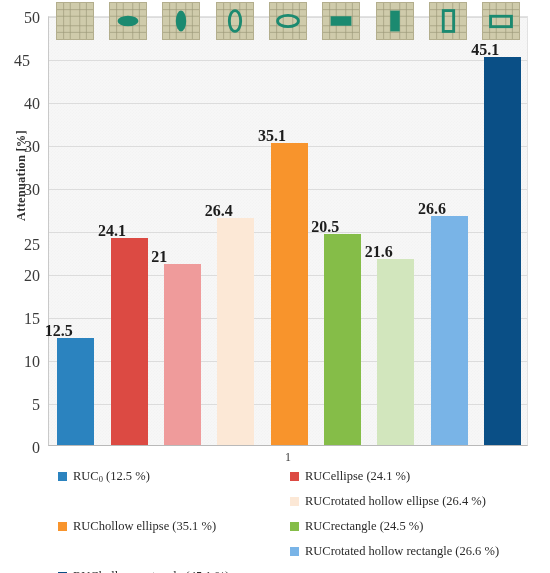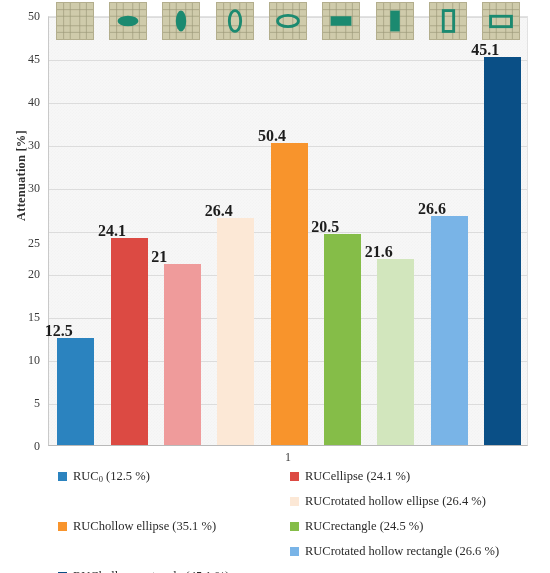--- a/index.html
+++ b/index.html
@@ -46,21 +46,21 @@
     position: absolute;
     left: 0; right: 0;
     height: 1px;
     background: #dcdcdc;
   }
 
   
   .ytick {
     position: absolute;
     right: 506px;          
-    font-size: 12px;
+    font-size: 16px;
     color: #3a3a3a;
     text-align: right;
     width: 34px;
     line-height: 1;
   }
   #yaxis-title {
     position: absolute;
     left: -44px;
     top: 168px;
     width: 130px;
@@ -146,21 +146,21 @@
     top: 2px;
   }
 </style>
 </head>
 <body>
 
 <div id="root">
 
   <div id="yticks">
       <div class="ytick" style="position: absolute; left: 4px; width: 36px; text-align: right; top: 10px;">50</div>
-      <div class="ytick" style="position: absolute; left: 4px; width: 36px; text-align: right; top: 53px;">45</div>
+      <div class="ytick" style="position: absolute; left: 4px; width: 36px; text-align: center; top: 53px;">45</div>
       <div class="ytick" style="position: absolute; left: 4px; width: 36px; text-align: right; top: 96px;">40</div>
       <div class="ytick" style="position: absolute; left: 4px; width: 36px; text-align: right; top: 139px;">30</div>
       <div class="ytick" style="position: absolute; left: 4px; width: 36px; text-align: right; top: 182px;">30</div>
       <div class="ytick" style="position: absolute; left: 4px; width: 36px; text-align: right; top: 225px; margin-top: 12px;">25</div>
       <div class="ytick" style="position: absolute; left: 4px; width: 36px; text-align: right; top: 268px;">20</div>
       <div class="ytick" style="position: absolute; left: 4px; width: 36px; text-align: right; top: 311px;">15</div>
       <div class="ytick" style="position: absolute; left: 4px; width: 36px; text-align: right; top: 354px;">10</div>
       <div class="ytick" style="position: absolute; left: 4px; width: 36px; text-align: right; top: 397px;">5</div>
       <div class="ytick" style="position: absolute; left: 4px; width: 36px; text-align: right; top: 440px;">0</div>
     </div>
@@ -192,21 +192,21 @@
         <div class="bar" title="RUCrotated hollow rectangle" style="left: 381.5px; width: 37px; height: 228.76px; background: rgb(121, 180, 231);"></div>
         <div class="bar" title="RUChollow rectangle" style="left: 434.833px; width: 37px; height: 387.86px; background: rgb(10, 79, 134);"></div>
       </div>
   </div>
 
   <div id="value-labels">
       <div class="bar-value" style="left: 44.6667px; width: 60px; top: 321.5px;">12.5</div>
       <div class="bar-value" style="left: 98px; width: 60px; top: 221.74px;">24.1</div>
       <div class="bar-value" style="left: 151.333px; width: 60px; top: 248.4px;">21</div>
       <div class="bar-value" style="left: 204.667px; width: 60px; top: 201.96px;">26.4</div>
-      <div class="bar-value" style="left: 258px; width: 60px; top: 127.14px;">50.4</div>
+      <div class="bar-value" style="left: 258px; width: 60px; top: 127.14px;">35.1</div>
       <div class="bar-value" style="left: 311.333px; width: 60px; top: 218.3px;">20.5</div>
       <div class="bar-value" style="left: 364.667px; width: 60px; top: 243.24px;">21.6</div>
       <div class="bar-value" style="left: 418px; width: 60px; top: 200.24px;">26.6</div>
       <div class="bar-value" style="left: 471.333px; width: 60px; top: 41.14px;">45.1</div>
     </div>
 
   <div id="thumbs">
       <div class="thumb" style="left: 7.66667px; background: rgb(207, 203, 171);">
         <svg width="36" height="36" viewBox="0 0 38 38">
           <line x1="7" y1="0" x2="7" y2="38" stroke="#9b9878" stroke-width="0.7"></line>

